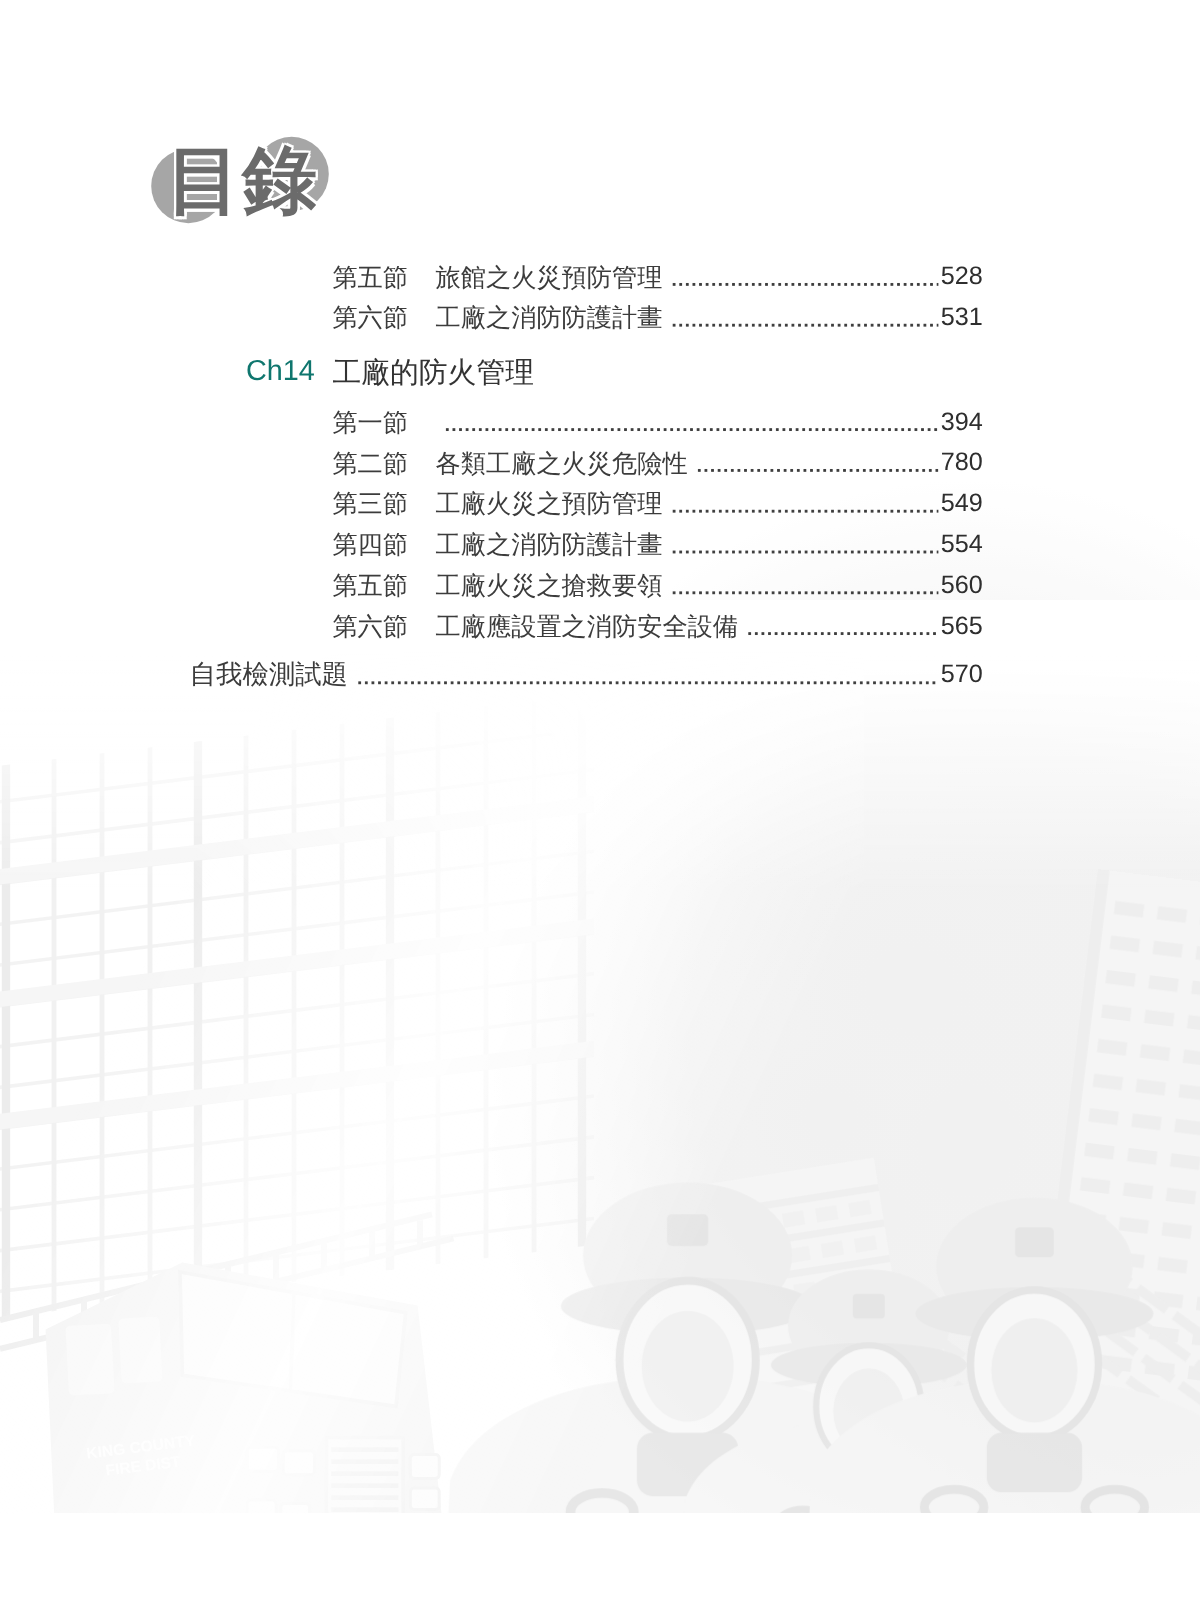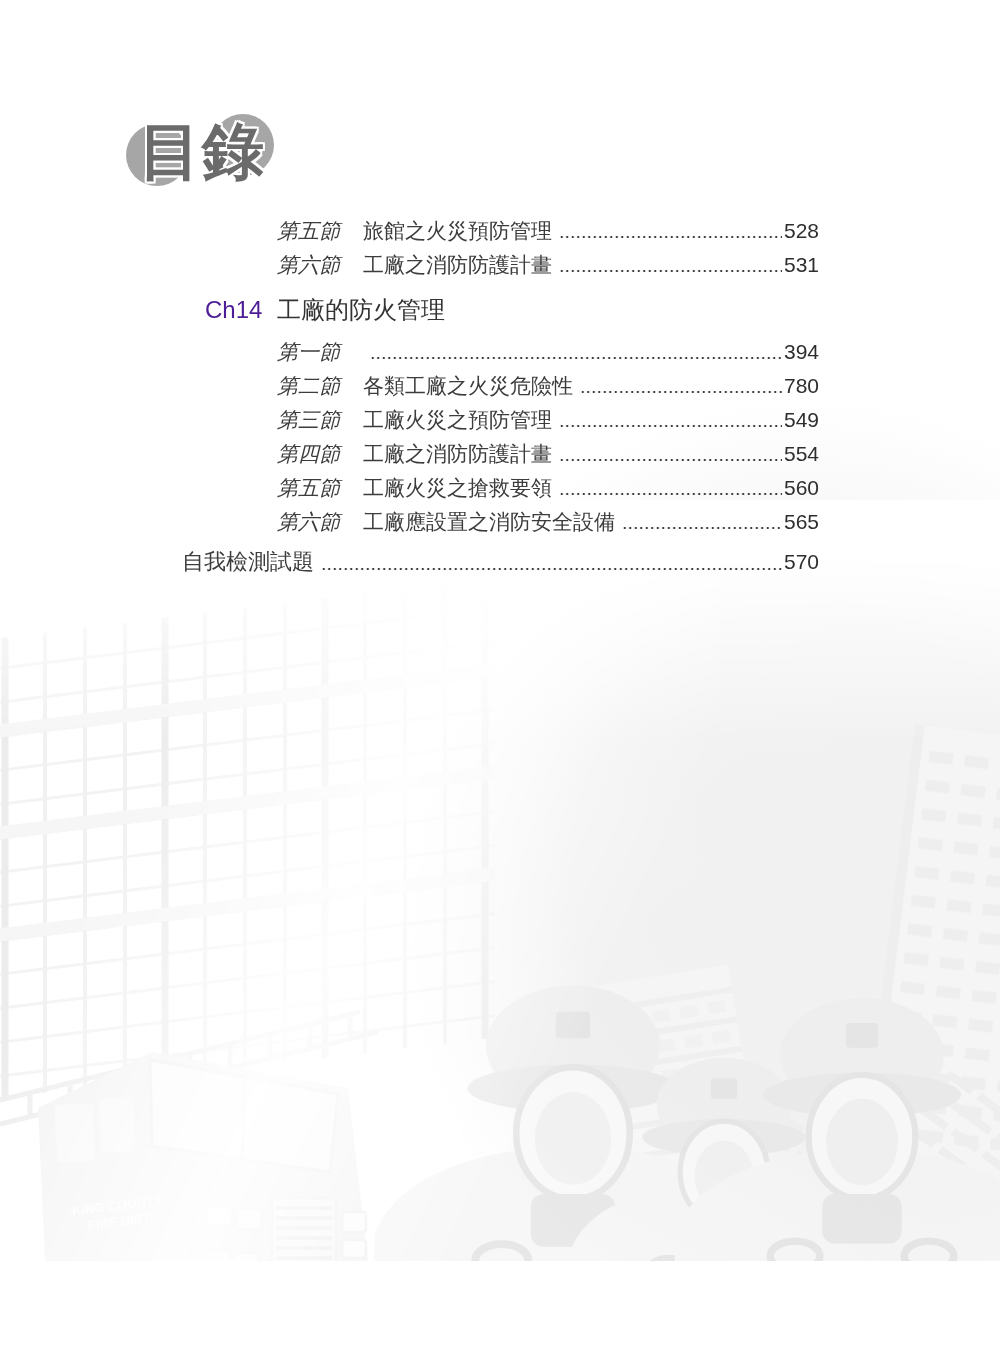--- a/index.html
+++ b/index.html
@@ -38,24 +38,24 @@
   .logo-text{
     position:absolute; left:13px; top:1px; font-size:62px; line-height:1.25; font-weight:bold;
     color:#6b6b6b; letter-spacing:1px; white-space:nowrap;
     text-shadow:-2px -2px 0 #fff, 2px -2px 0 #fff, -2px 2px 0 #fff, 2px 2px 0 #fff,
                  0 -2px 0 #fff, 0 2px 0 #fff, -2px 0 0 #fff, 2px 0 0 #fff;
   }
   
   .toc{position:absolute; left:158px; top:214px; width:670px; z-index:2;}
   .toc-row{display:flex; align-items:center; height:34px; font-size:21px; color:#3c3c3c; white-space:nowrap;}
   .toc-row.section{padding-left:119px;}
-  .toc-row.section .col-label{flex:none; width:86px;font-style:italic;}
+  .toc-row.section .col-label{flex:none; width:86px;}
   .toc-row.chapter{height:36px; margin-top:10px; margin-bottom:7px; padding-left:47px; font-size:24px; color:#333333;}
-  .chap-code{flex:none; width:72px; color:#4c1d95;}
-  .toc-row.toplevel{height:36px; margin-top:5px; font-size:22px;margin-left:24px;}
+  .chap-code{flex:none; width:72px; color:#0f766e;}
+  .toc-row.toplevel{height:36px; margin-top:5px; font-size:22px;}
   .col-title,.chap-title{flex:none;}
   .dots{
     flex:1 1 auto; align-self:flex-end; height:4px; margin:0 2px 9px 7px;
     background-image:radial-gradient(circle, #3d3d3d 1.1px, rgba(0,0,0,0) 1.5px);
     background-size:5.5px 4px; background-repeat:repeat-x; background-position:left center;
   }
   .col-page{flex:none; min-width:44px; font-size:21px; color:#2e2e2e;}
 </style>
 </head>
 <body>

